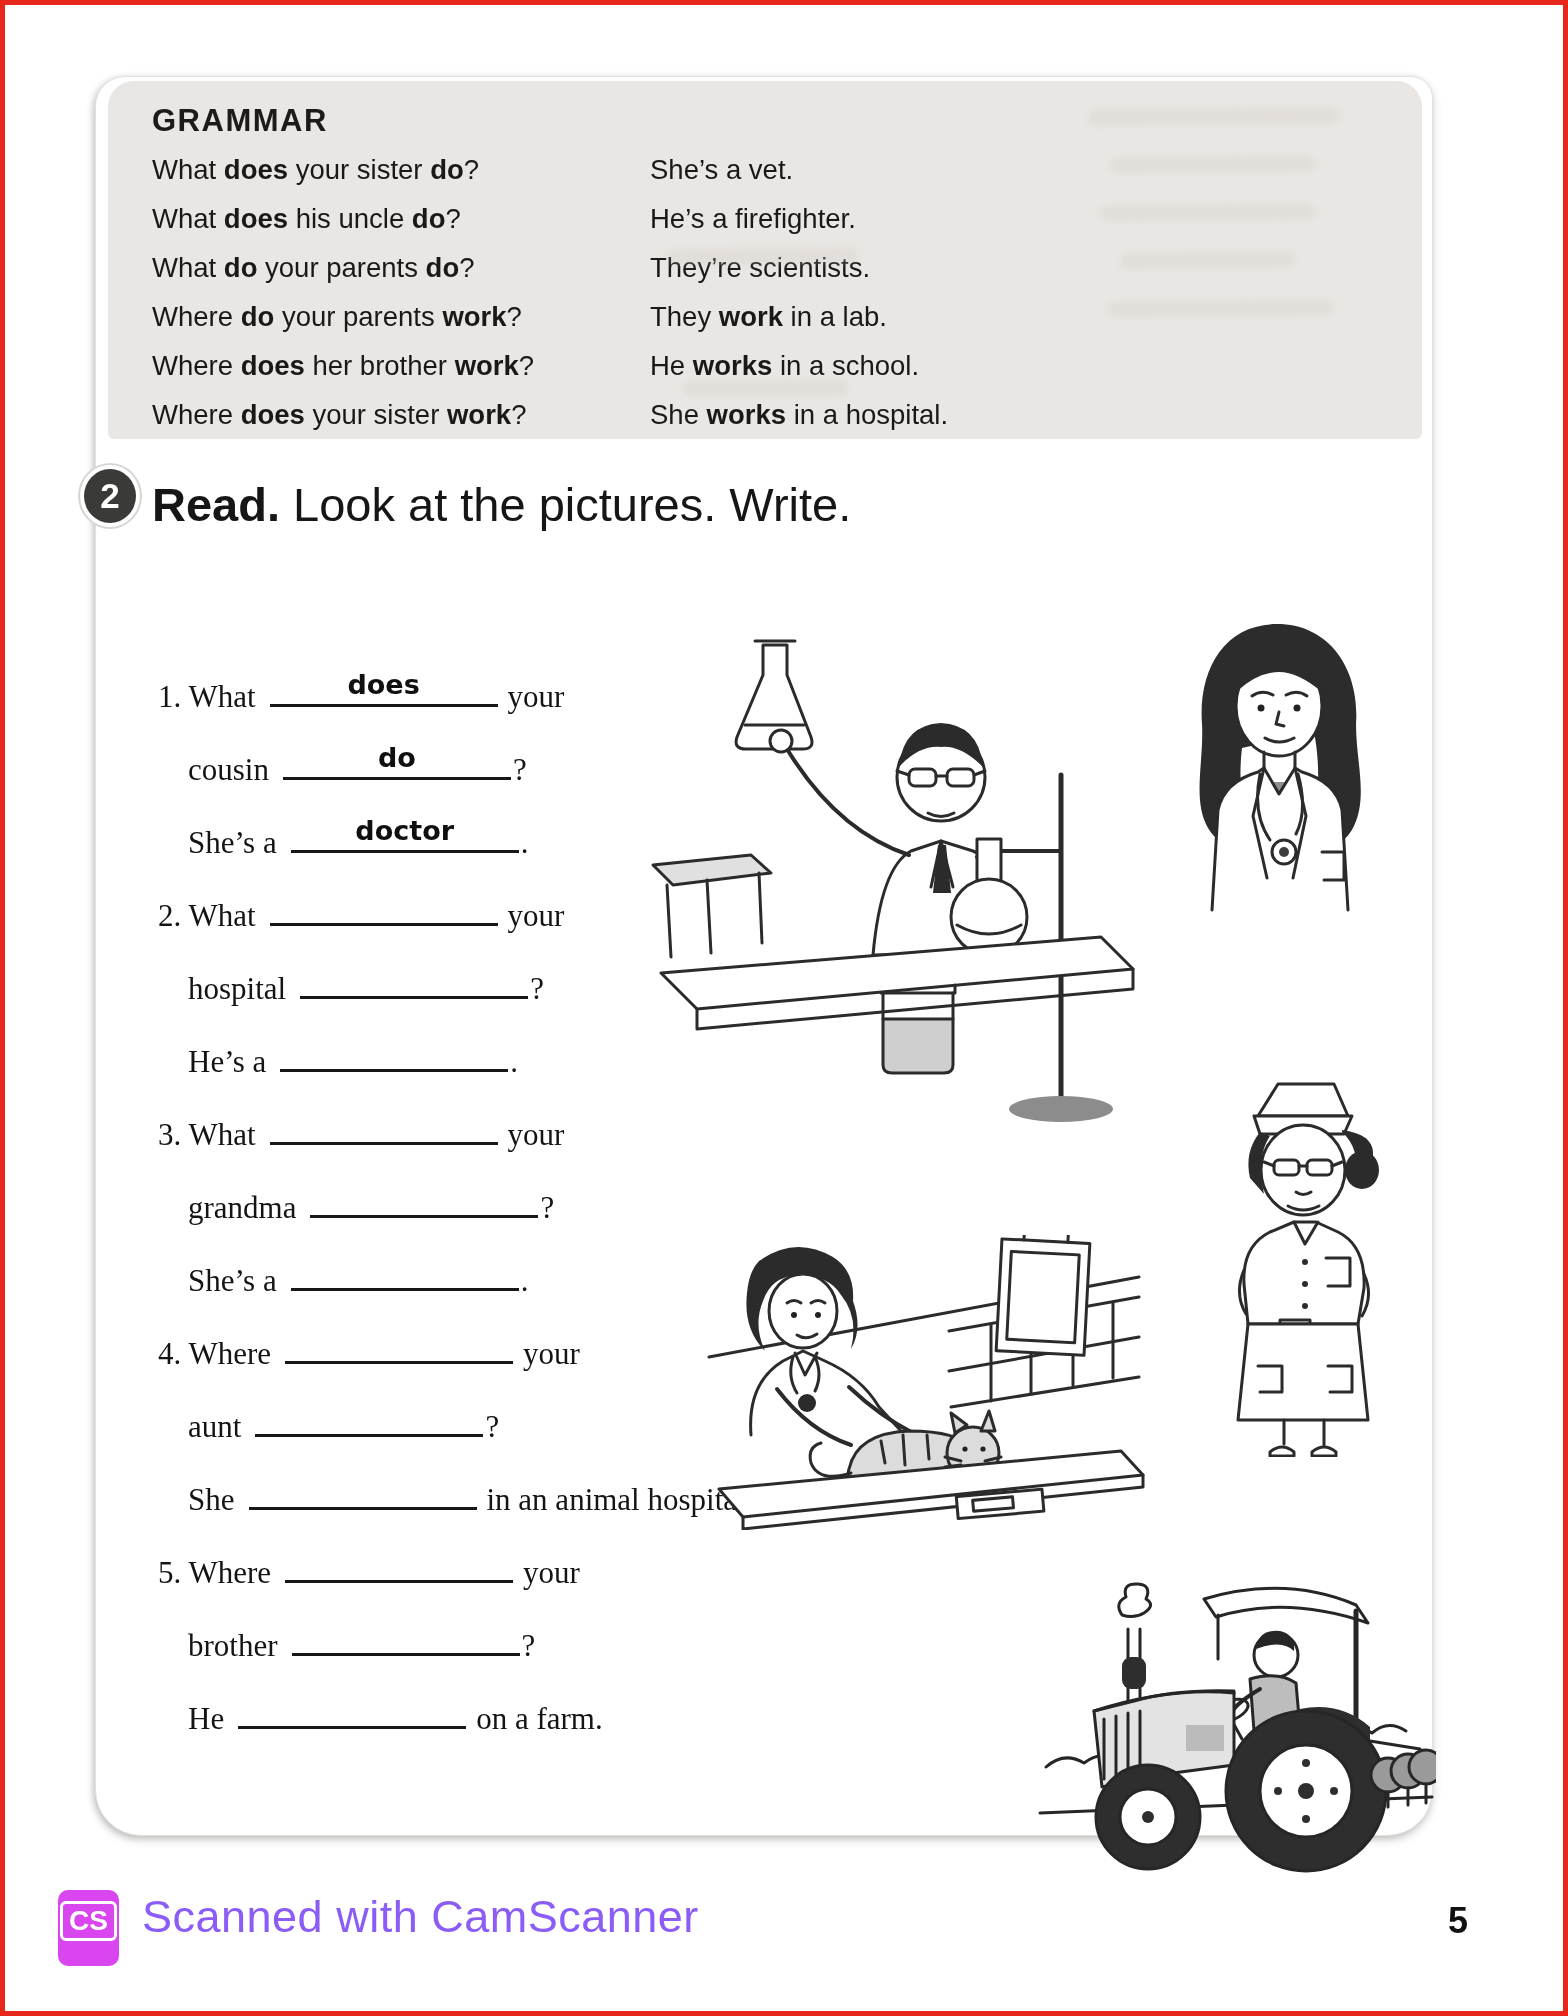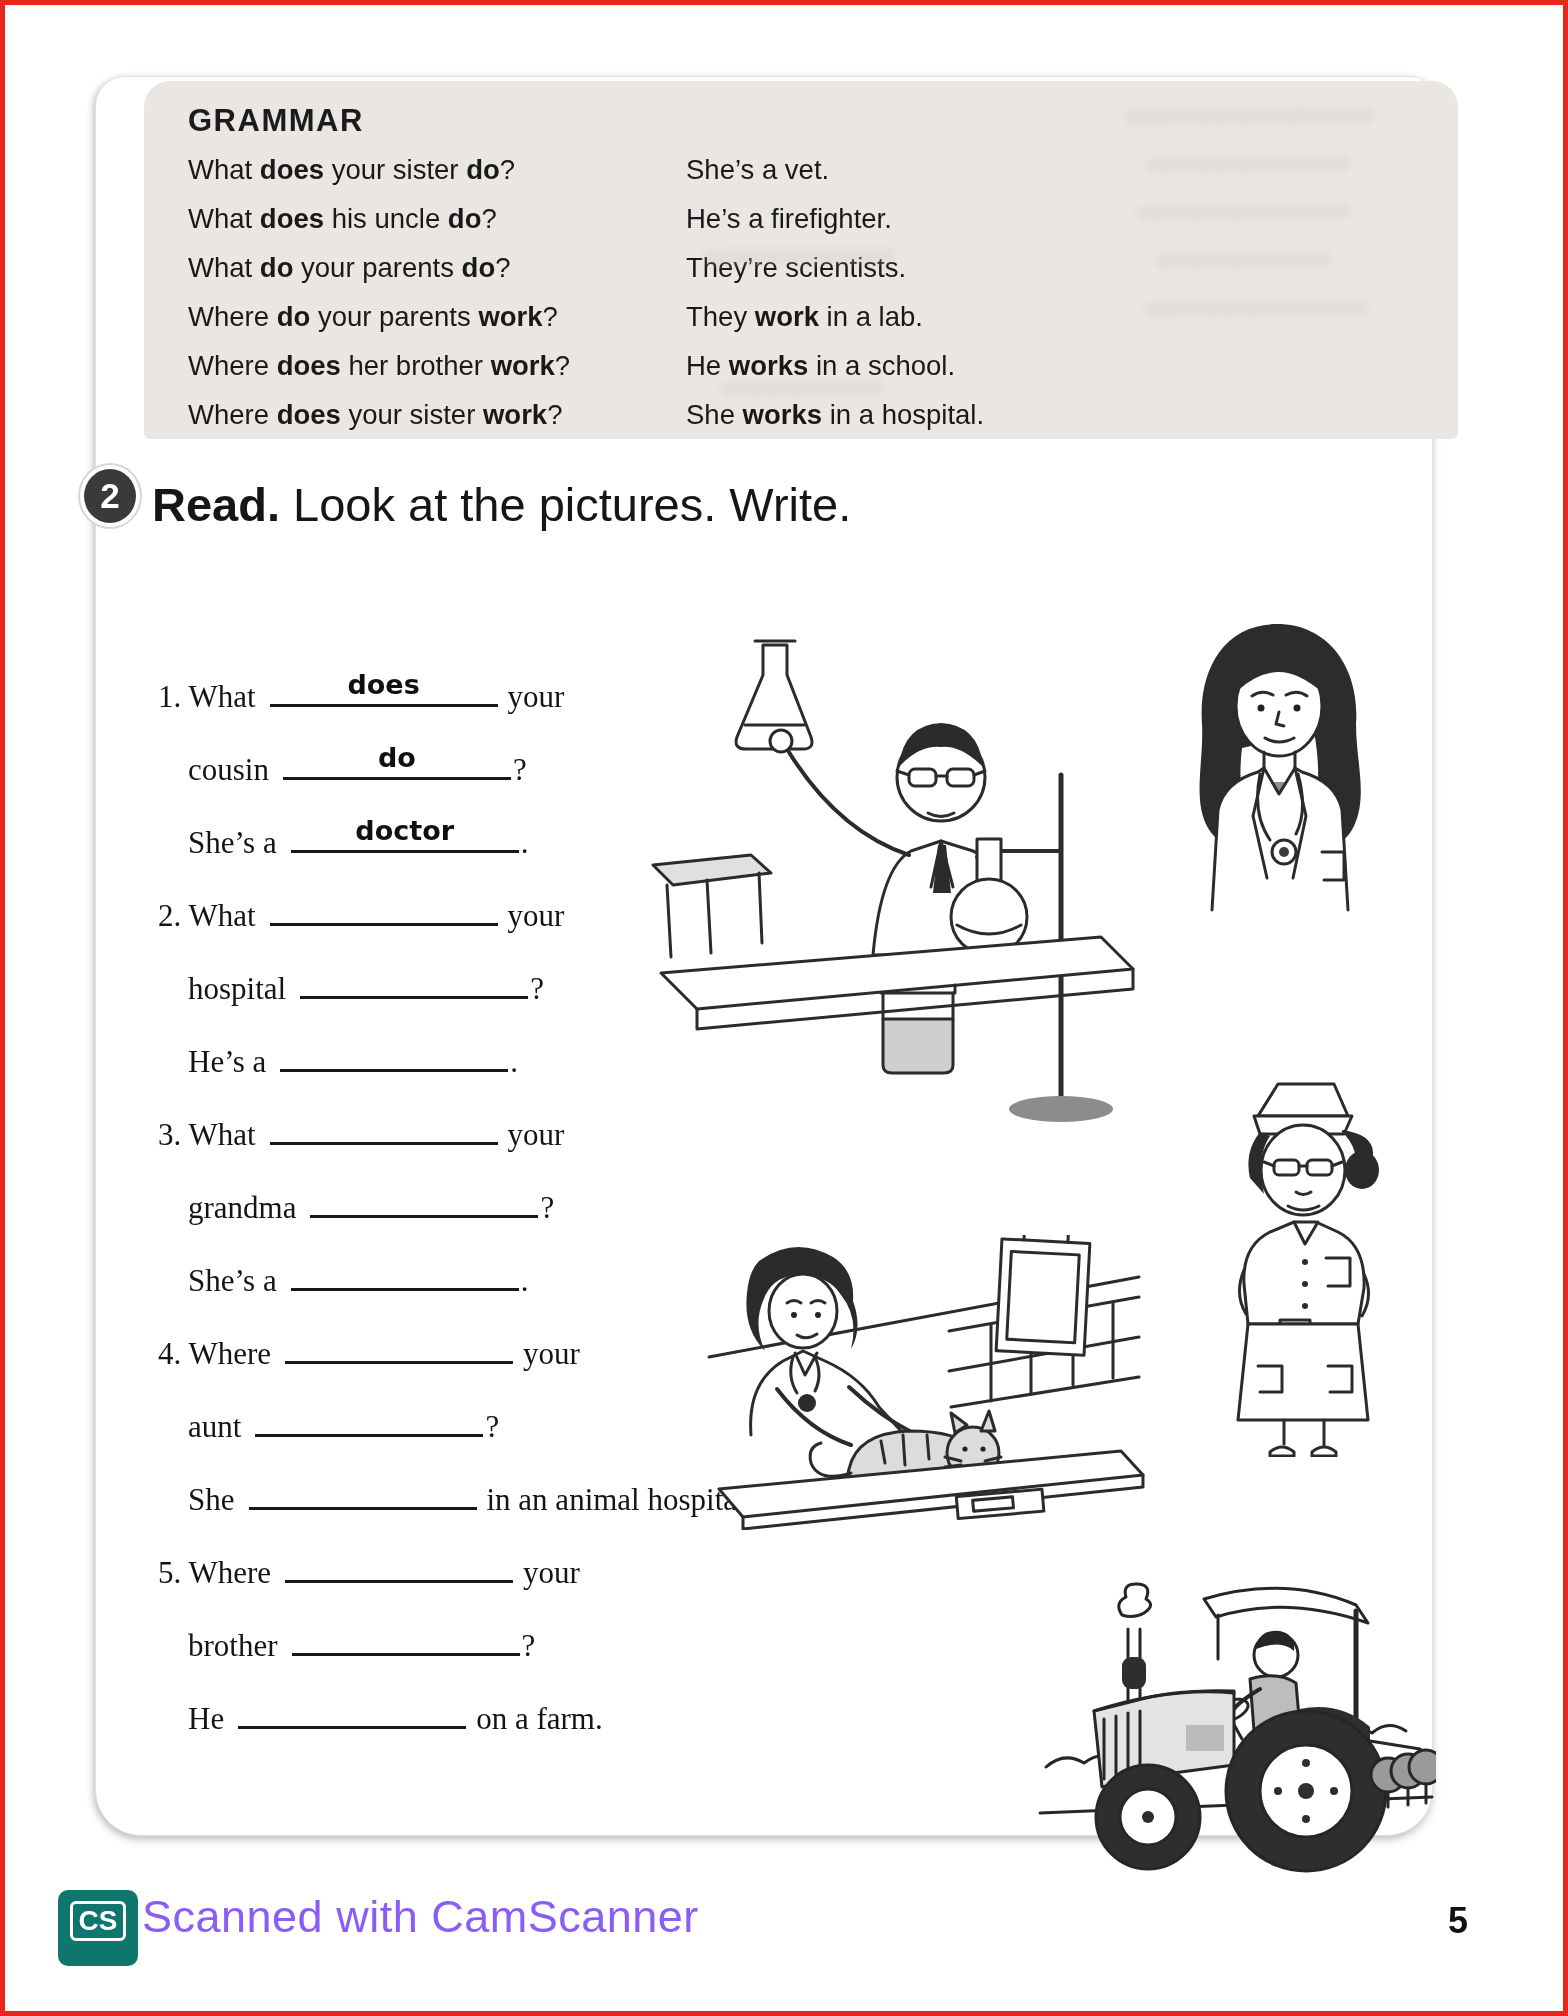--- a/index.html
+++ b/index.html
@@ -12,21 +12,21 @@
   .page-card {
     position:absolute; left:95px; top:76px; width:1338px; height:1760px;
     background:#ffffff; border:1px solid #e3e0dd;
     border-radius:30px 22px 46px 46px;
     box-shadow:-2px 2px 6px rgba(70,65,60,.22), 0 4px 10px rgba(70,65,60,.18);
   }
 
   
   .grammar-box {
     position:absolute; left:12px; top:4px; width:1314px; height:358px;
-    background:#e9e6e3; border-radius:26px 26px 6px 6px; overflow:hidden;margin-left:36px;
+    background:#e9e6e3; border-radius:26px 26px 6px 6px; overflow:hidden;
   }
   .grammar-title { position:absolute; left:44px; top:22px; font-size:31px; font-weight:700; letter-spacing:1.5px; color:#1b1b1b; }
   .g-col { position:absolute; top:64px; }
   .g-col-left { left:44px; width:480px; }
   .g-col-right { left:542px; width:560px; }
   .g-line { font-size:27.5px; line-height:49px; color:#191919; white-space:nowrap; }
   .g-line b { font-weight:700; }
   .ghost { position:absolute; background:#cfc9c4; opacity:.28; filter:blur(3px); height:15px; border-radius:7px; transform:rotate(-.6deg); }
 
   
@@ -55,22 +55,22 @@
   }
   .post.tight { margin-left:-8px; }
 
   
   .illus { position:absolute; }
   .illus svg { display:block; width:100%; height:100%; }
 
   
   .footer { position:absolute; left:0; top:1878px; width:1568px; height:138px; background:#fff; }
   .cs-logo {
-    position:absolute; left:58px; top:12px; width:80px; height:76px;
-    background:#0f766e; border-radius:10px;
+    position:absolute; left:58px; top:12px; width:61px; height:76px;
+    background:#d946ef; border-radius:10px;
     display:flex; align-items:center; justify-content:center;
   }
   .cs-inner {
     border:3px solid #ffffff; border-radius:6px; color:#ffffff;
     font-weight:700; font-size:28px; padding:1px 6px; margin-top:-14px;
     font-family:"Liberation Sans", sans-serif;
   }
   .cs-text { position:absolute; left:142px; top:13px; font-size:45px; color:#8b5cf6; letter-spacing:.5px; }
   .page-num { position:absolute; left:1448px; top:22px; font-size:36px; font-weight:700; color:#111; }
 </style>

